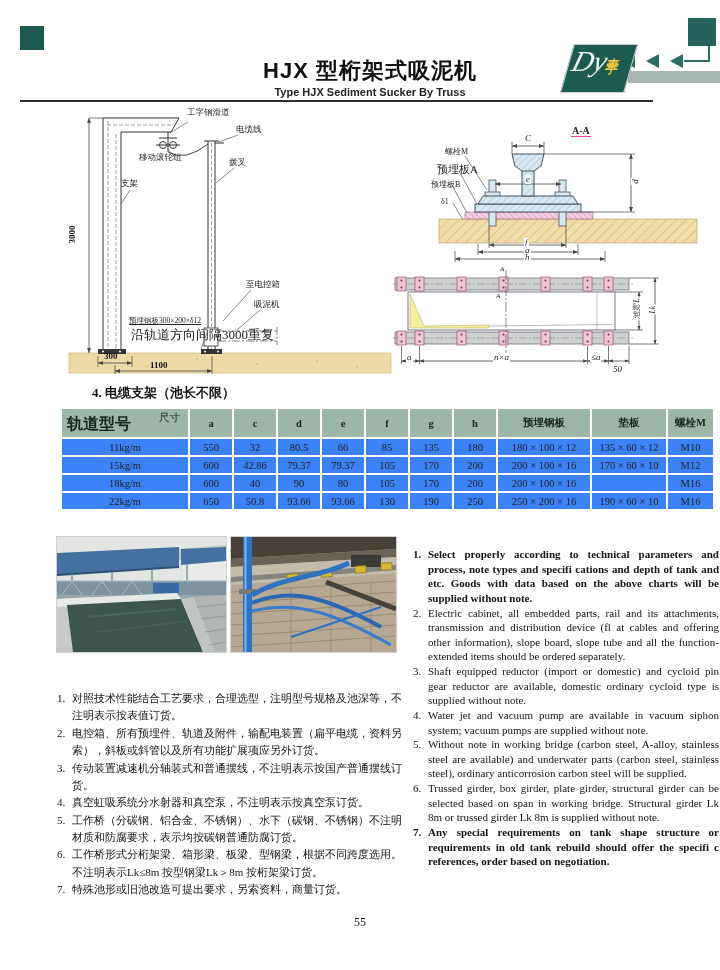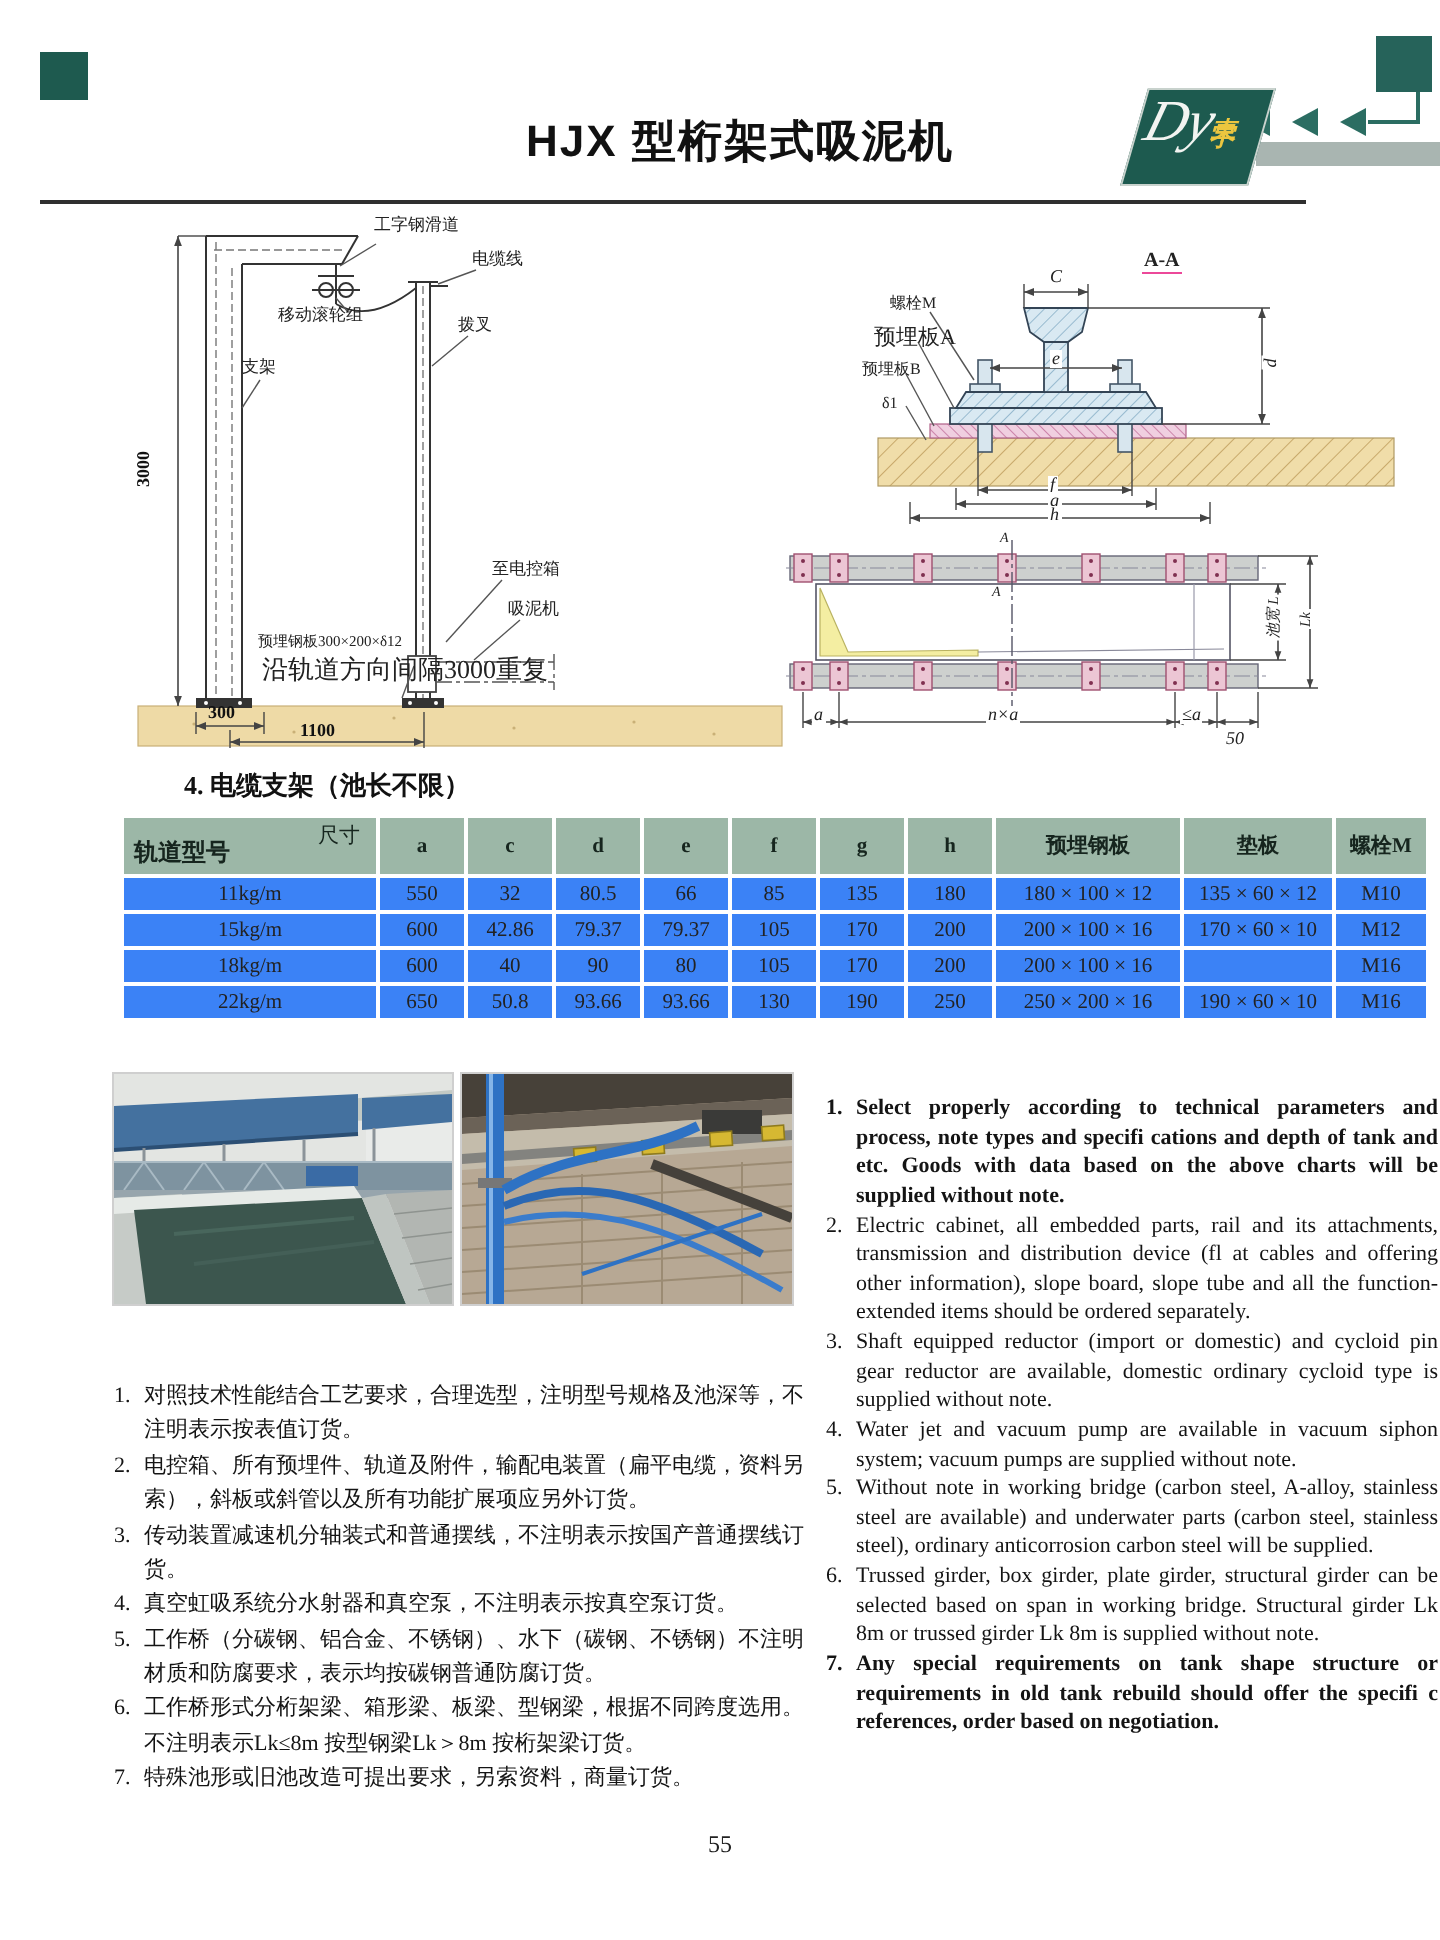--- a/index.html
+++ b/index.html
@@ -33,21 +33,21 @@
   .rot90{transform:rotate(-90deg);transform-origin:center;}
   
   .spec{position:absolute;left:60px;top:407px;border-collapse:separate;border-spacing:2px;
         table-layout:fixed;width:655px;font-size:10.5px;background:#fff;}
   .spec td,.spec th{padding:0;text-align:center;vertical-align:middle;font-weight:normal;}
   .spec .hd{background:#9cb7a7;color:#16251e;height:28px;font-weight:bold;}
   .spec .bd{background:#3b82f6;color:#222;height:16px;}
   .corner{position:relative;background:linear-gradient(to top right,#9cb7a7 48.6%,#ffffff 48.6%,
           #ffffff 51.4%,#9cb7a7 51.4%);}
   .corner .c-top{position:absolute;right:8px;top:2px;font-weight:normal;font-size:10.5px;}
-  .corner .c-bot{position:absolute;left:5px;bottom:2px;font-weight:bold;font-size:12px;}
+  .corner .c-bot{position:absolute;left:5px;bottom:2px;font-weight:bold;font-size:16px;}
   
   .photo{position:absolute;outline:1px solid #cfcfcf;background:#ddd;}
   
   .req-bar{position:absolute;left:57px;top:658px;width:256px;height:24px;
            background:linear-gradient(90deg,#fdfdfc 0%,#e0eae2 45%,#9db8a8 100%);
            border-top:2px solid #225f50;}
   .req-accent{position:absolute;left:0;top:0;width:6px;height:24px;background:#225f50;}
   .req-cn{position:absolute;left:12px;top:2px;font-weight:bold;font-size:15px;color:#0c0c0c;}
   .req-en{position:absolute;left:88px;top:6px;font-family:"Liberation Sans",sans-serif;
           font-size:11px;color:#1a7a6e;}
@@ -74,20 +74,21 @@
   <div class="tri" style="left:670px;top:54px;"></div>
   <div class="gray-bar"></div>
 
   <div class="logo-para">
     <span class="logo-mono">Dy</span>
     <span class="logo-cn">東宇</span>
   </div>
 
   <div class="title-block">
     <h1>HJX 型桁架式吸泥机</h1>
+    <div class="sub">Type HJX Sediment Sucker By Truss</div>
   </div>
   <div class="rule"></div>
 
   <div class="drawing" style="left:57px;top:106px;width:345px;height:292px;">
     <svg width="345" height="292" viewBox="0 0 345 292">
       <defs>
         <marker id="mL1" viewBox="0 0 10 10" refX="9" refY="5" markerWidth="7" markerHeight="7" orient="auto-start-reverse">
           <path d="M0,1.5 L9,5 L0,8.5 z" fill="#444"></path>
         </marker>
       </defs>
@@ -173,21 +174,21 @@
       <line x1="41" y1="257" x2="75" y2="257" stroke="#444" stroke-width="0.8" marker-start="url(#mL1)" marker-end="url(#mL1)"></line>
       <line x1="58" y1="265" x2="155" y2="265" stroke="#444" stroke-width="0.8" marker-start="url(#mL1)" marker-end="url(#mL1)"></line>
     </svg>
     <span class="lbl" style="left:130px;top:2px;">工字钢滑道</span>
     <span class="lbl" style="left:179px;top:19px;">电缆线</span>
     <span class="lbl" style="left:82px;top:47px;">移动滚轮组</span>
     <span class="lbl" style="left:64px;top:73px;">支架</span>
     <span class="lbl" style="left:172px;top:52px;">拨叉</span>
     <span class="lbl" style="left:189px;top:174px;">至电控箱</span>
     <span class="lbl" style="left:197px;top:194px;">吸泥机</span>
-    <span class="lbl" style="left:72px;top:211px;font-size:7.5px;">预埋钢板300×200×δ12</span>
+    <span class="lbl" style="left:72px;top:211px;font-size:7.5px;text-decoration:underline;">预埋钢板300×200×δ12</span>
     <span class="lbl" style="left:74px;top:222px;font-size:13px;">沿轨道方向间隔3000重复</span>
     <span class="dimb rot90" style="left:6px;top:124px;">3000</span>
     <span class="dimb" style="left:47px;top:246px;">300</span>
     <span class="dimb" style="left:93px;top:255px;">1100</span>
   </div>
   <div class="caption">4. 电缆支架（池长不限）</div>
 
   <div class="drawing" style="left:425px;top:124px;width:295px;height:144px;">
     <svg width="295" height="144" viewBox="0 0 295 144">
       <defs>

